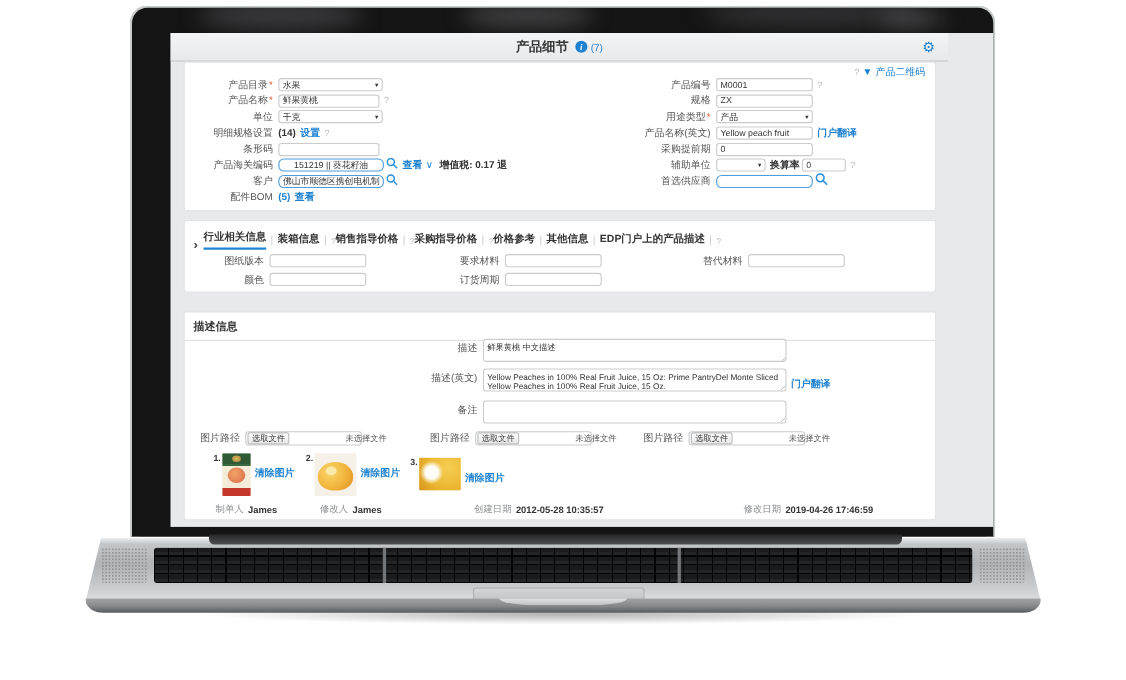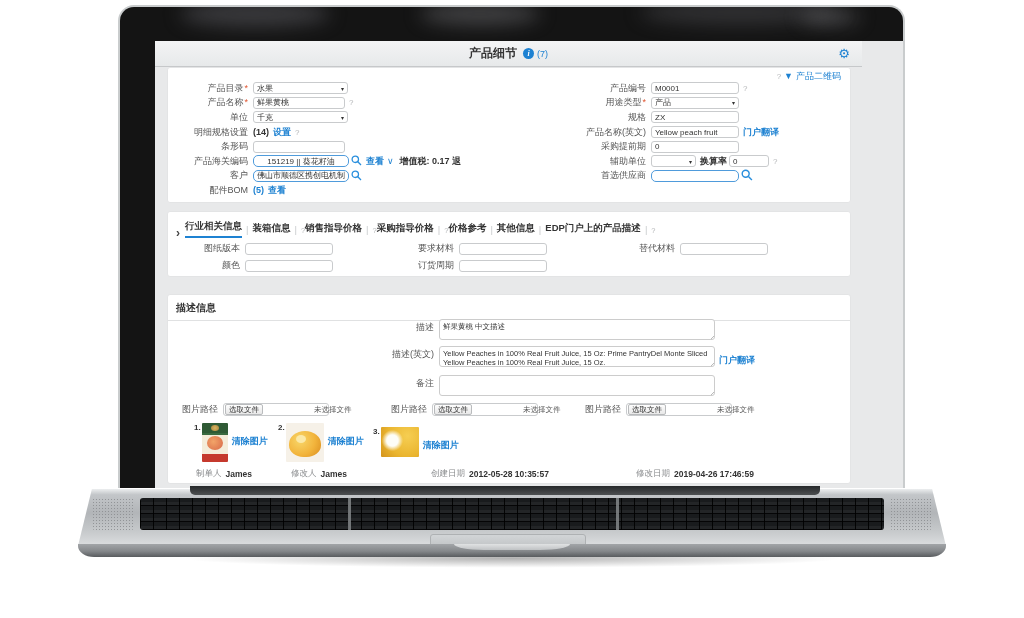--- a/index.html
+++ b/index.html
@@ -9,21 +9,21 @@
   
   .shadow { position:absolute; left:55px; top:548px; width:915px; height:26px;
     background:radial-gradient(ellipse 50% 50% at 50% 40%, rgba(0,0,0,.30), rgba(0,0,0,0) 72%); }
   .screen-bezel { position:absolute; left:118px; top:5px; width:787px; height:483px;
     background:#141414; border:2px solid #c9cccd; border-bottom:none; border-radius:16px 16px 0 0; overflow:hidden; }
   .refl { position:absolute; background:rgba(90,90,95,.55); filter:blur(9px); border-radius:50%; }
   .r1 { left:60px; top:-6px; width:150px; height:26px; }
   .r2 { left:300px; top:-4px; width:120px; height:22px; background:rgba(120,120,125,.45); }
   .r3 { left:520px; top:-8px; width:200px; height:26px; background:rgba(75,75,80,.5); }
   .r4 { left:680px; top:2px; width:60px; height:16px; background:rgba(130,130,135,.4); }
-  .screen-display { position:absolute; left:35px; top:23px; width:834px; height:449px; background:#e8e9ea; overflow:hidden;margin-top:11px; }
+  .screen-display { position:absolute; left:35px; top:23px; width:834px; height:449px; background:#e8e9ea; overflow:hidden; }
 
   .base { position:absolute; left:78px; top:486px; width:868px; height:74px; }
   .hinge { position:absolute; left:112px; top:0; width:630px; height:9px; background:linear-gradient(180deg,#26282a,#4d5052); border-radius:0 0 5px 5px; }
   .base-body { position:absolute; left:0; top:3px; width:868px; height:57px;
     background:linear-gradient(180deg,#eceeef 0%,#c3c6c9 10%,#b2b5b8 42%,#c7cacc 75%,#dcdee0 100%);
     clip-path:polygon(1.6% 0,98.4% 0,100% 100%,0 100%); }
   .keyboard { position:absolute; left:62px; top:9px; width:744px; height:32px; background:#101112; border-radius:3px;
     background-image:
       repeating-linear-gradient(90deg, rgba(0,0,0,.9) 0 1px, transparent 1px 13px),
       repeating-linear-gradient(0deg, #050506 0 1px, #232527 1px 4px, #191b1d 4px 8px); }
@@ -81,21 +81,21 @@
   .gap2 { margin-left:4px; } .gap1 { margin-left:2px; }
 
   .tabs { display:flex; align-items:flex-end; padding:8px 8px 0 8px; font-size:9.5px; color:#333; white-space:nowrap; }
   .tab { font-weight:bold; padding-bottom:3px; cursor:pointer; }
   .tab.active { border-bottom:2px solid #1e82d2; }
   .tsep { color:#c9cbcd; margin:0 4px; padding-bottom:3px; }
   .tq { color:#b3b5b7; font-size:7.5px; vertical-align:4px; padding-bottom:3px; }
   .tab-chevron { font-weight:bold; color:#444; font-size:12px; margin-right:5px; line-height:10px; }
   .tf-rows { position:absolute; left:0; top:28px; width:100%; }
   .tf-row { height:17px; display:flex; align-items:center; }
-  .tg { display:flex; align-items:flex-end; position:absolute; }
+  .tg { display:flex; align-items:flex-start; position:absolute; }
   .tg .lbl { width:72px; }
   .tg .ui-input { width:88px; }
 
   .sec-title { font-size:10px; font-weight:bold; color:#333; padding:6px 8px 5px 8px; border-bottom:1px solid #e0e1e2; }
   .drow { position:absolute; display:flex; align-items:flex-start; }
   .drow .lbl { width:266px; padding-top:2px;padding-left:16px; }
   .ta { width:276px; height:21px; border:1px solid #ccc; border-radius:3px; resize:none; font-size:7.5px; color:#333;
     padding:2px 3px; font-family:"Liberation Sans","DejaVu Sans",sans-serif; overflow:hidden;
     background-image:linear-gradient(135deg, transparent 0 72%, #bbb 72% 74%, transparent 74% 80%, #bbb 80% 82%, transparent 82%);
     background-size:8px 8px; background-repeat:no-repeat; background-position:bottom right; }
@@ -212,29 +212,29 @@
           </div>
         </div>
 
         <div class="col col-r">
           <div class="fr">
             <span class="lbl">产品编号</span>
             <input class="ui-input w88" value="M0001" style="">
             <span class="help gap2">?</span>
           </div>
           <div class="fr">
+            <span class="lbl">规格</span>
+            <input class="ui-input w88" value="ZX" style="">
+          </div>
+          <div class="fr">
             <span class="lbl"><span>用途类型</span><i class="req">*</i></span>
             <span class="ui-select w88">
                 <span>产品</span>
                 <span class="arr">▾</span>
               </span>
-          </div>
-          <div class="fr">
-            <span class="lbl">规格</span>
-            <input class="ui-input w88" value="ZX" style="">
           </div>
           <div class="fr">
             <span class="lbl">产品名称(英文)</span>
             <input class="ui-input w88" value="Yellow peach fruit" style="">
             <span class="link gap2" style="font-size:9px;font-weight:bold">门户翻译</span>
           </div>
           <div class="fr">
             <span class="lbl">采购提前期</span>
             <input class="ui-input w88" value="0" style="">
           </div>
@@ -369,21 +369,21 @@
           <span class="mval">James</span>
         </div>
         <div class="meta" style="left:123px; top:173px">
           <span class="mlbl">修改人</span>
           <span class="mval">James</span>
         </div>
         <div class="meta" style="left:263px; top:173px">
           <span class="mlbl">创建日期</span>
           <span class="mval">2012-05-28 10:35:57</span>
         </div>
-        <div class="meta" style="left:468px; top:173px">
+        <div class="meta" style="left:508px; top:173px">
           <span class="mlbl">修改日期</span>
           <span class="mval">2019-04-26 17:46:59</span>
         </div>
       </div>
 
     </div>
   </div>
 
   <div class="base">
     <div class="base-body">

